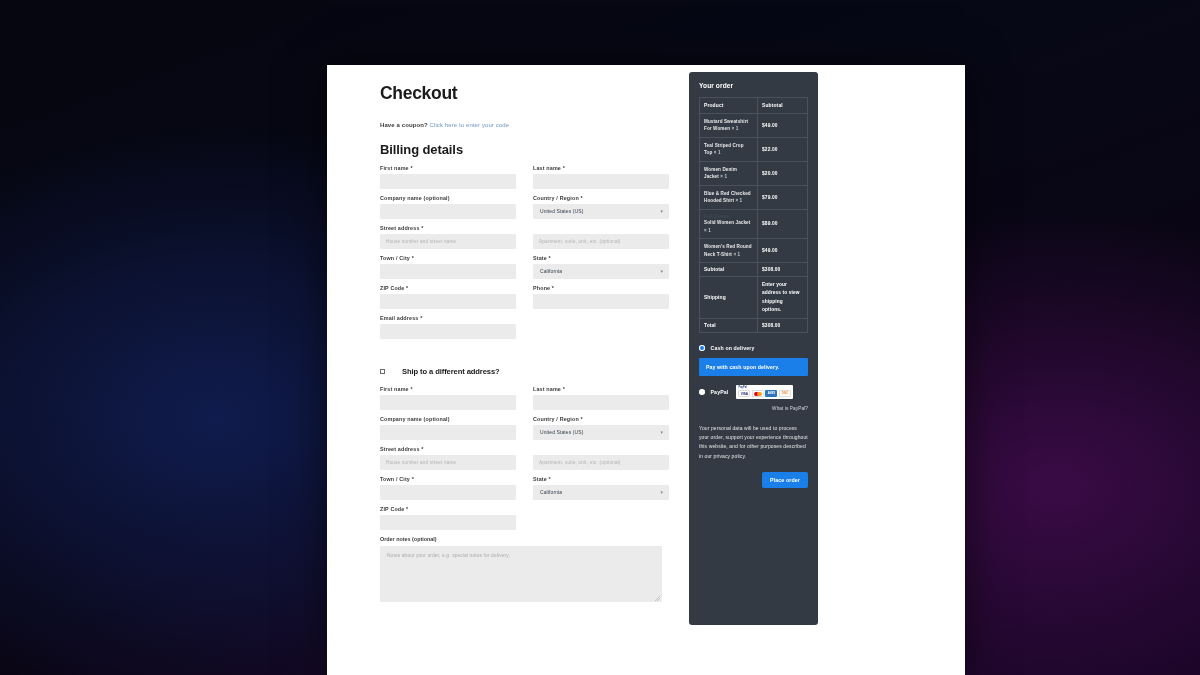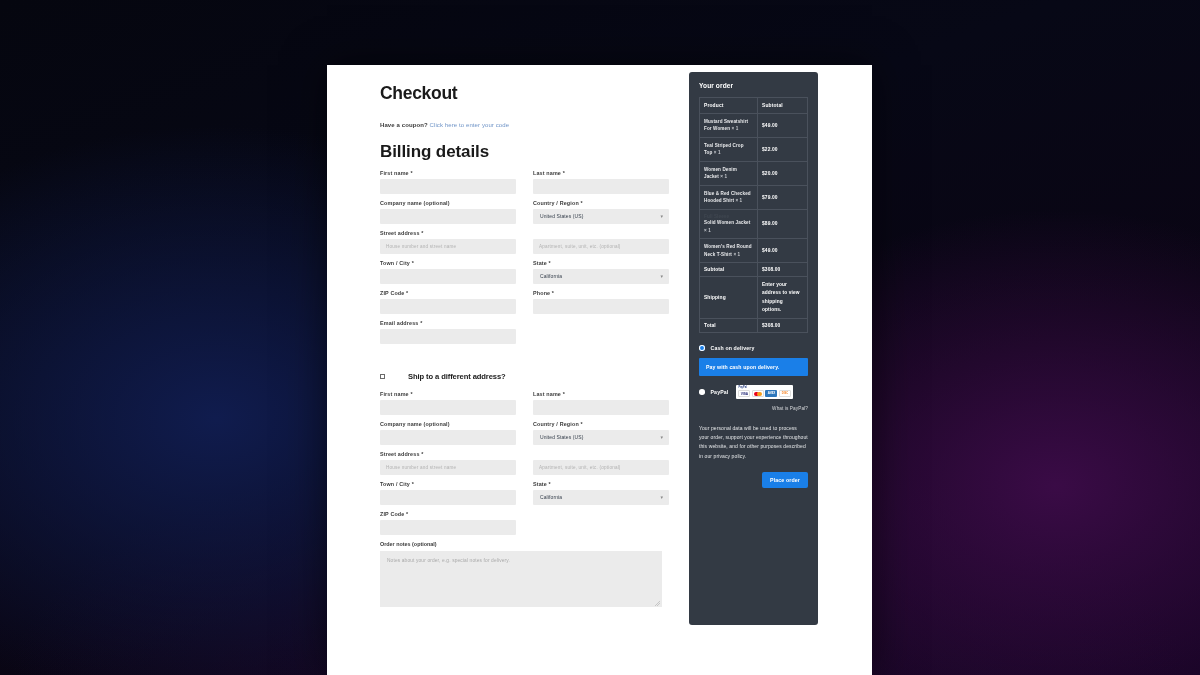--- a/index.html
+++ b/index.html
@@ -13,21 +13,21 @@
     position: absolute; inset: 0;
     background:
       radial-gradient(ellipse 55% 70% at 18% 62%, #101c4e 0%, rgba(10,14,40,0.0) 62%),
       radial-gradient(ellipse 48% 62% at 88% 72%, #3a0b46 0%, rgba(25,4,32,0.0) 66%),
       radial-gradient(ellipse 70% 50% at 50% 100%, #1a0828 0%, rgba(5,3,12,0) 70%),
       linear-gradient(160deg, #05060f 0%, #070816 35%, #0a0514 65%, #120320 100%);
   }
   #page {
     position: absolute;
     left: 327px; top: 65px;
-    width: 545px; height: 610px;
+    width: 638px; height: 610px;
     background: #ffffff;
     box-shadow: 0 0 40px rgba(0,0,0,0.55);
     overflow: hidden;
   }
   .inner {
     position: relative;
     width: 545px;
     padding: 12px 16px 0 53px;
   }
 
@@ -36,21 +36,21 @@
   h1.page-title {
     font-size: 17.5px; font-weight: 700; color: #1a1a1a;
     letter-spacing: -0.3px; margin: 6px 0 0 0;
   }
   .coupon-line {
     margin-top: 18px; font-size: 6px; color: #3c3c3c; font-weight: 600;
     letter-spacing: 0.1px;
   }
   .coupon-line a { color: #6f94c7; text-decoration: none; font-weight: 500; }
   h2.section-title {
-    font-size: 17px; font-weight: 700; color: #1a1a1a;
+    font-size: 13px; font-weight: 700; color: #1a1a1a;
     margin: 14px 0 8px 0; letter-spacing: -0.1px;
   }
   .field { margin-bottom: 6px; }
   .flabel {
     font-size: 5.4px; color: #3b3b3b; font-weight: 600;
     display: block; margin-bottom: 3px; letter-spacing: 0.15px;
   }
   .finput {
     width: 100%; height: 15px; background: #ebebeb;
     border: none; border-radius: 1px;
@@ -68,21 +68,21 @@
   .fselect .caret {
     position: absolute; right: 6px; top: 0; line-height: 15px;
     font-size: 5px; color: #8a8a8a;
   }
   .grid2 { display: flex; gap: 17px; }
   .grid2 > div { width: 136px; }
   .addr-row { display: flex; gap: 17px; }
   .addr-row > .finput { width: 136px; }
 
   .ship-toggle {
-    display: flex; align-items: center; gap: 23px;
+    display: flex; align-items: center; gap: 17px;
     margin: 22px 0 10px 0;
   }
   .ship-toggle .box {
     width: 5px; height: 5px; border: 0.8px solid #6a6a6a; background: #fff;
   }
   .ship-toggle .lbl {
     font-size: 7.6px; font-weight: 700; color: #1a1a1a; letter-spacing: -0.1px;
   }
 
   .notes-label { font-size: 5.4px; color: #3b3b3b; font-weight: 600; margin-bottom: 4px; display:block; }

